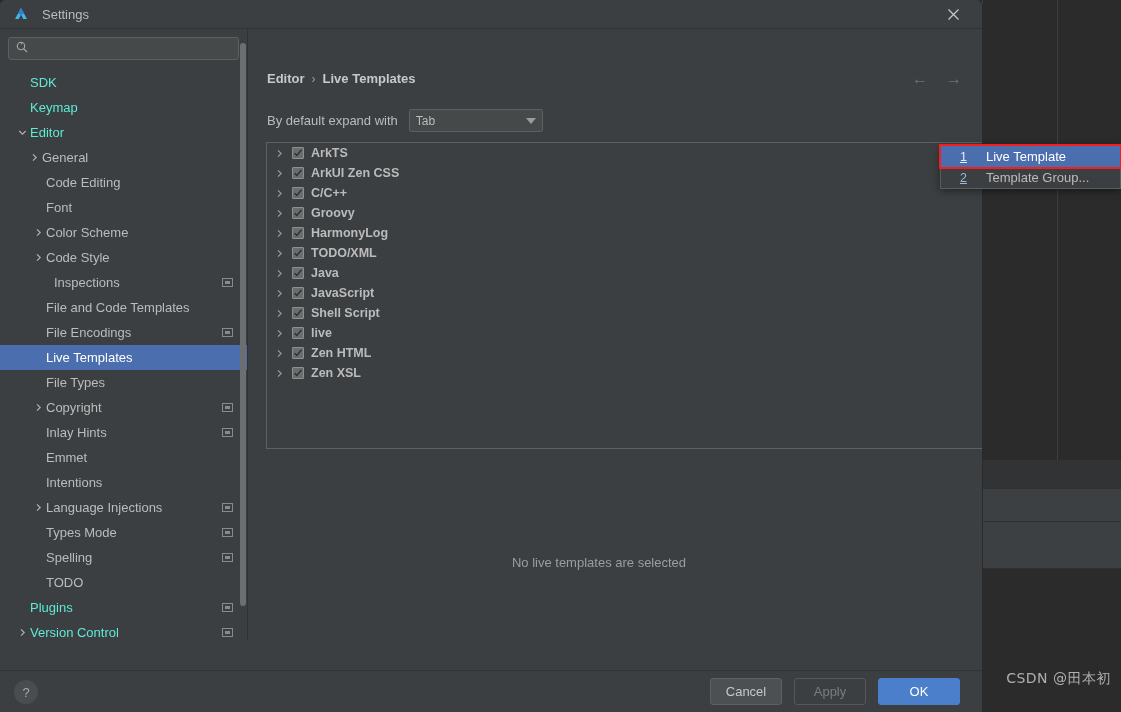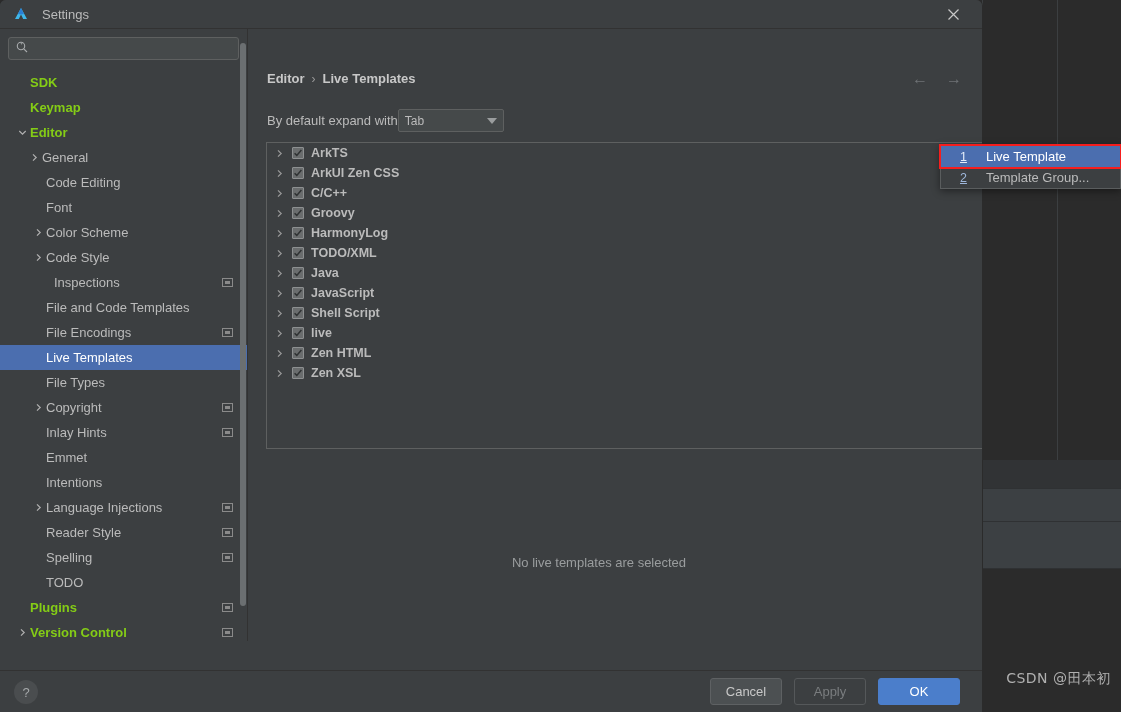--- a/index.html
+++ b/index.html
@@ -62,21 +62,21 @@
     flex: 1; background: transparent; border: none; outline: none;
     color: #bbbbbb; font-size: 12px; font-family: "Liberation Sans", sans-serif;
     padding-left: 4px;
   }
   .nav-list { margin-top: 10px; position: relative; }
   .nav-item {
     position: relative; height: 25px; display: flex; align-items: center;
     padding-right: 14px; cursor: pointer; font-size: 13px; color: #bbbbbb;
     white-space: nowrap;
   }
-  .nav-item.bold { font-weight: bold; color: #84cc16; }
+  .nav-item.bold { font-weight: normal; color: #5eead4; }
   .nav-item.selected { background: #4b6eaf; color: #ffffff; }
   .nav-caret { width: 16px; flex: none; display: flex; align-items: center; justify-content: center; }
   .nav-label { flex: 1; overflow: hidden; text-overflow: ellipsis; }
   .nav-badge { flex: none; width: 11px; height: 9px; border: 1px solid #8a8a8a; position: relative; }
   .nav-badge::after {
     content: ""; position: absolute; left: 2px; top: 2px; right: 2px; bottom: 2px;
     background: #8a8a8a;
   }
   .nav-scroll {
     position: absolute; left: 240px; top: 14px; width: 6px; height: 563px;
@@ -88,25 +88,25 @@
   .breadcrumb {
     position: absolute; left: 18px; top: 42px;
     font-size: 13px; font-weight: bold; color: #c8c8c8;
     display: flex; align-items: center; gap: 7px;
   }
   .crumb-sep { color: #9a9a9a; font-weight: normal; font-size: 12px; }
   .nav-arrows { position: absolute; right: 20px; top: 42px; display: flex; gap: 18px; color: #6f7376; }
   .nav-arrows span { cursor: pointer; font-size: 16px; line-height: 16px; }
 
   .expand-row {
-    position: absolute; left: 18px; top: 80px; display: flex; align-items: center; gap: 0;
+    position: absolute; left: 18px; top: 80px; display: flex; align-items: center; gap: 11px;
   }
   .expand-label { font-size: 13px; color: #bbbbbb; }
   .combo {
-    width: 106px; height: 23px; background: #45494a; border: 1px solid #5e6060; border-radius: 2px;
+    width: 134px; height: 23px; background: #45494a; border: 1px solid #5e6060; border-radius: 2px;
     display: flex; align-items: center; padding: 0 6px; cursor: pointer;
   }
   .combo-val { flex: 1; font-size: 12px; color: #bbbbbb; }
   .combo-arrow { width: 0; height: 0; border-left: 5px solid transparent; border-right: 5px solid transparent; border-top: 6px solid #9a9d9e; }
 
   
   .list-panel {
     position: absolute; left: 17px; top: 113px; width: 810px; height: 307px;
     border: 1px solid #5e6060; background: #3c3f41; overflow: hidden;
   }
@@ -321,21 +321,21 @@
               <span class="nav-caret">
                 <svg width="9" height="9" viewBox="0 0 9 9">
                   <path d="M3 1.3 L6.2 4.5 L3 7.7" stroke="#b0b0b0" stroke-width="1.2" fill="none"></path>
                 </svg>
               </span>
               <span class="nav-label">Language Injections</span>
               <span class="nav-badge"></span>
             </div>
             <div class="nav-item" style="padding-left: 30px;">
               <span class="nav-caret"></span>
-              <span class="nav-label">Reader Style</span>
+              <span class="nav-label">Types Mode</span>
               <span class="nav-badge"></span>
             </div>
             <div class="nav-item" style="padding-left: 30px;">
               <span class="nav-caret"></span>
               <span class="nav-label">Spelling</span>
               <span class="nav-badge"></span>
             </div>
             <div class="nav-item" style="padding-left: 30px;">
               <span class="nav-caret"></span>
               <span class="nav-label">TODO</span>

